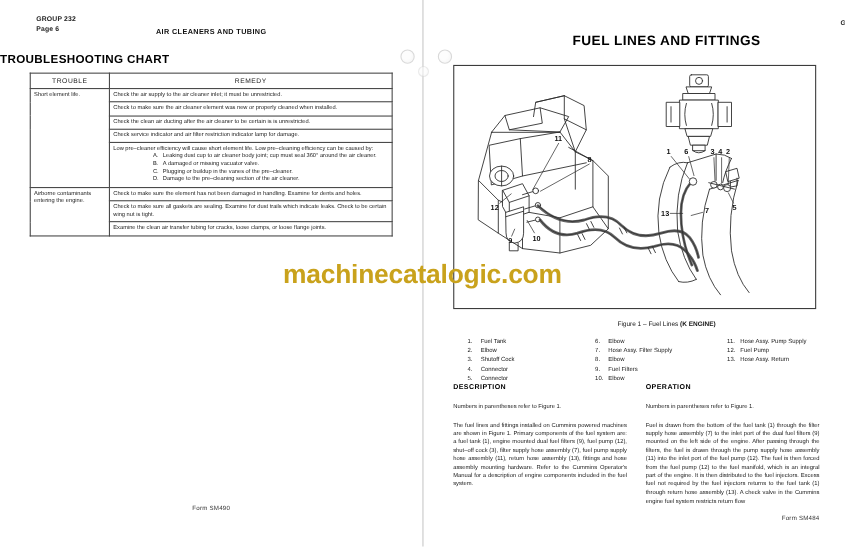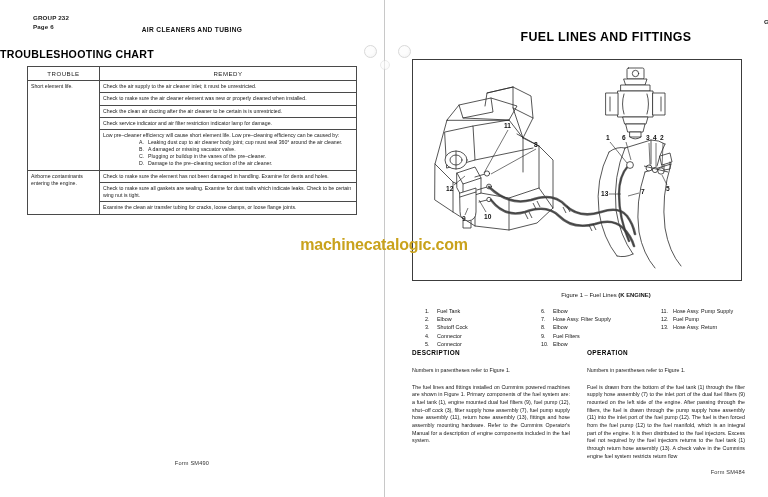--- a/index.html
+++ b/index.html
@@ -208,21 +208,21 @@
     font-size: 5.6px;
     letter-spacing: .2px;
     color: #333;
   }
 
   
   .watermark {
     position: absolute;
     left: 0; right: 0; top: 236px;
     text-align: center;
-    font-size: 16px;
+    font-size: 24px;
     font-weight: bold;
     letter-spacing: -.2px;
     color: #c9a21c;
     z-index: 40;
     pointer-events: none;
   }
 </style>
 </head>
 <body>
 

